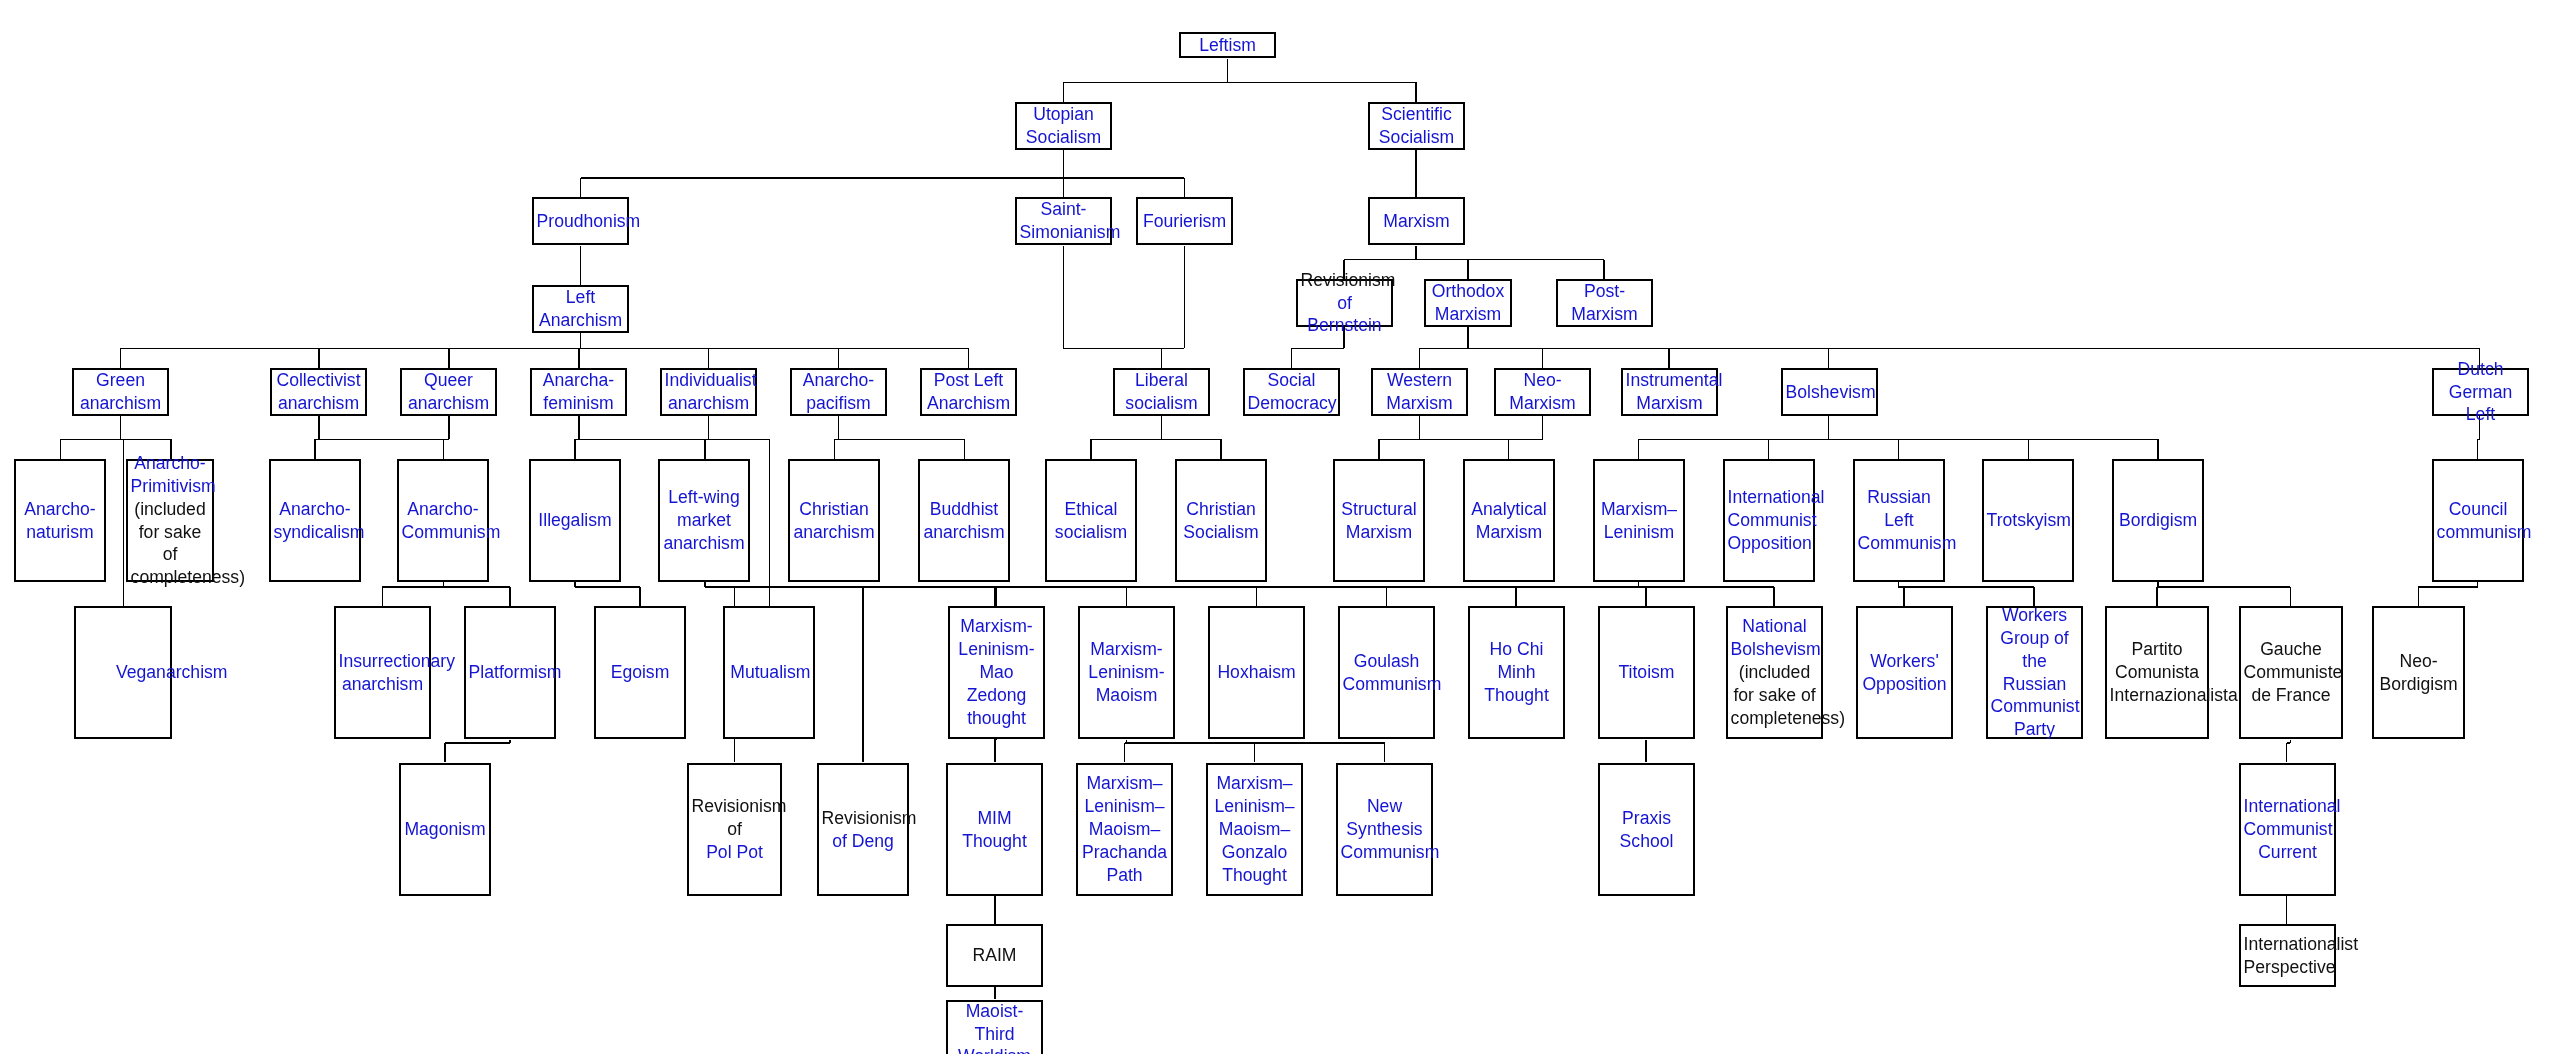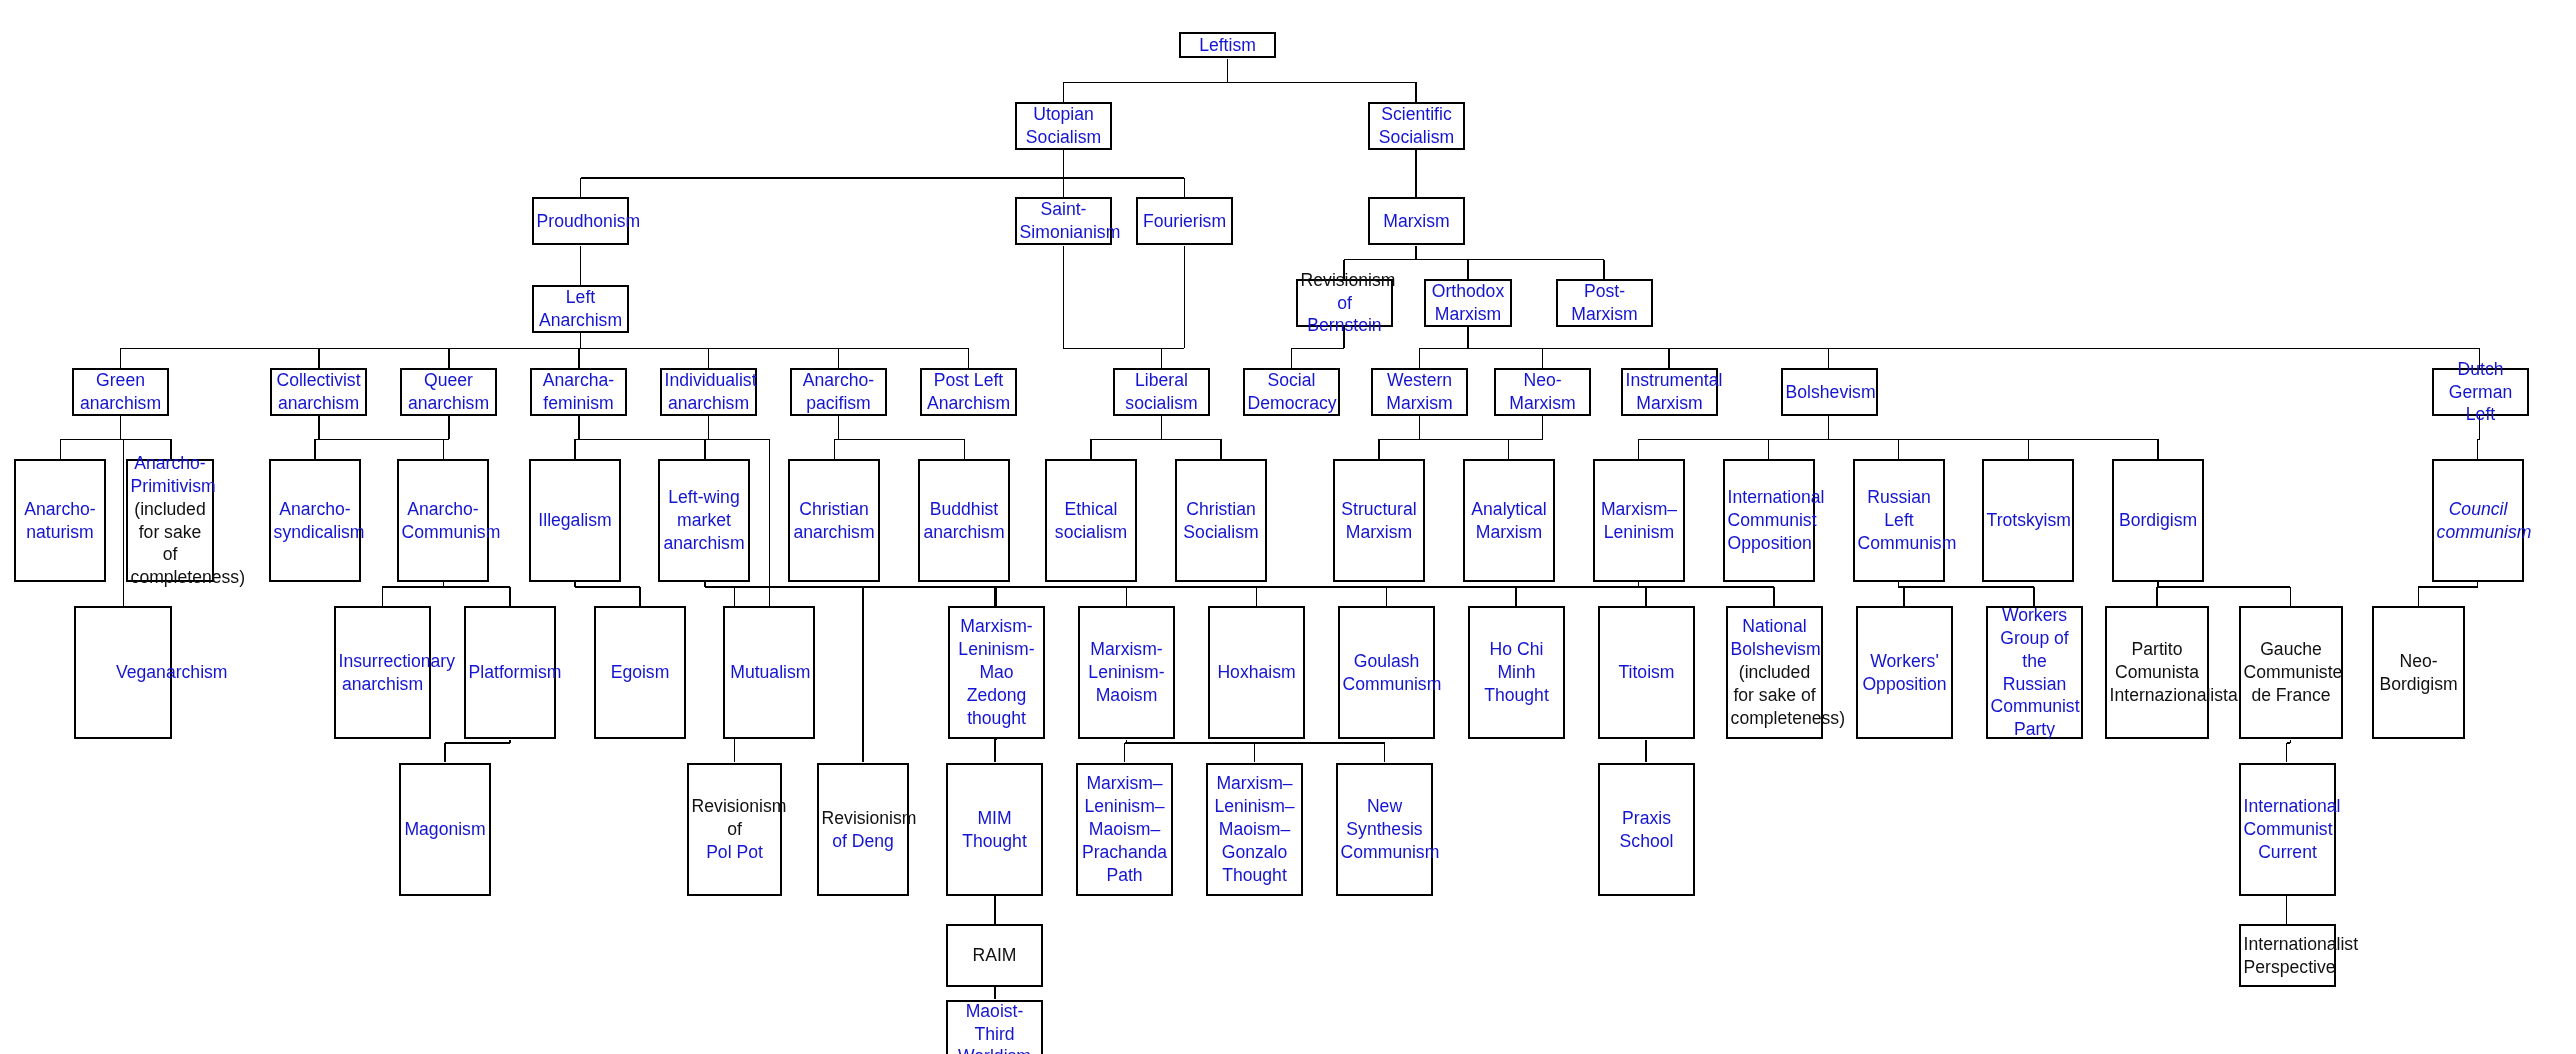--- a/index.html
+++ b/index.html
@@ -293,21 +293,21 @@
     </div>
     <div class="node" style="left: 1853px; top: 432px; width: 92px; height: 123px;">
       <span class="txt">Russian Left Communism</span>
     </div>
     <div class="node" style="left: 1982px; top: 432px; width: 92px; height: 123px;">
       <span class="txt">Trotskyism</span>
     </div>
     <div class="node" style="left: 2112px; top: 432px; width: 92px; height: 123px;">
       <span class="txt">Bordigism</span>
     </div>
-    <div class="node" style="left: 2432px; top: 432px; width: 92px; height: 123px; font-style: italic;">
+    <div class="node" style="left: 2432px; top: 432px; width: 92px; height: 123px;">
       <span class="txt">Council communism</span>
     </div>
     <div class="node" style="left: 74px; top: 579px; width: 98px; height: 133px; padding-left: 40px;">
       <span class="txt">Veganarchism</span>
     </div>
     <div class="node" style="left: 334px; top: 579px; width: 97px; height: 133px;">
       <span class="txt">Insurrectionary anarchism</span>
     </div>
     <div class="node" style="left: 464px; top: 579px; width: 92px; height: 133px;">
       <span class="txt">Platformism</span>

